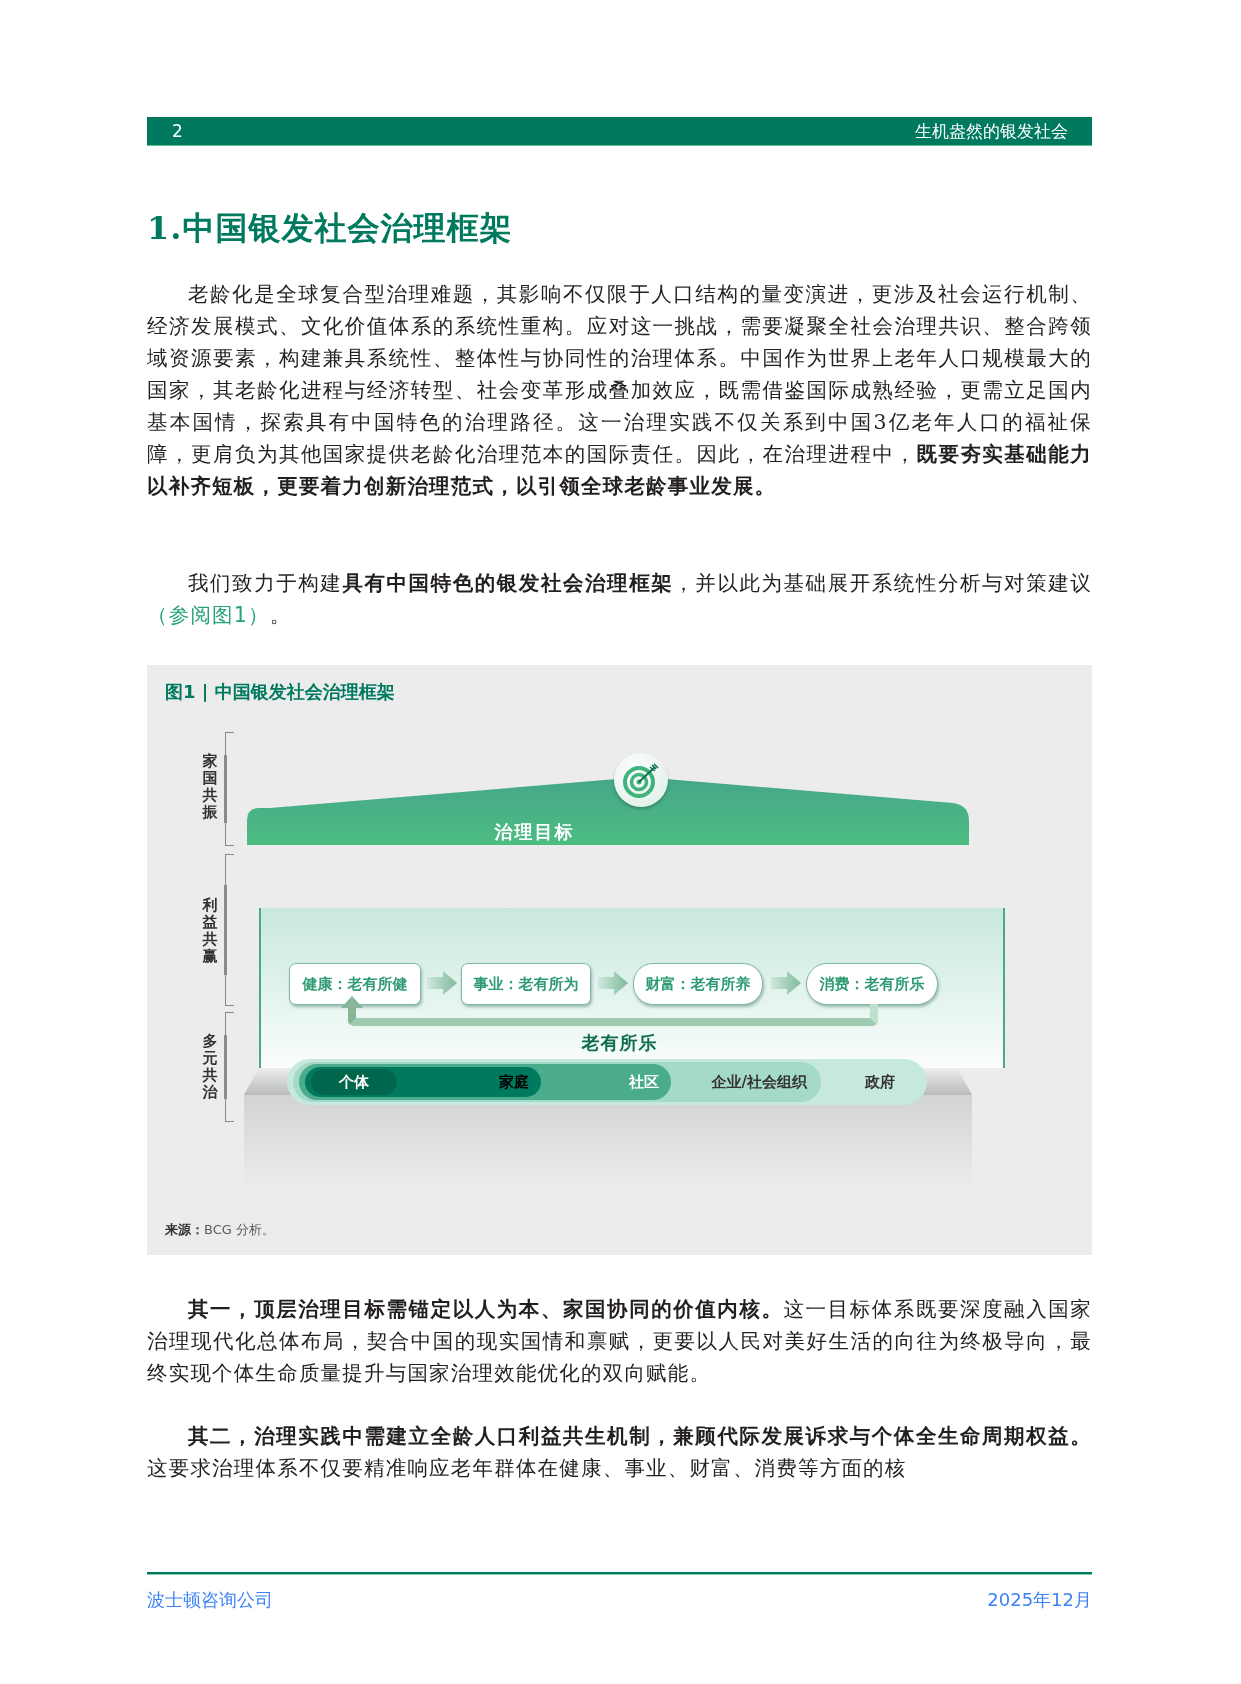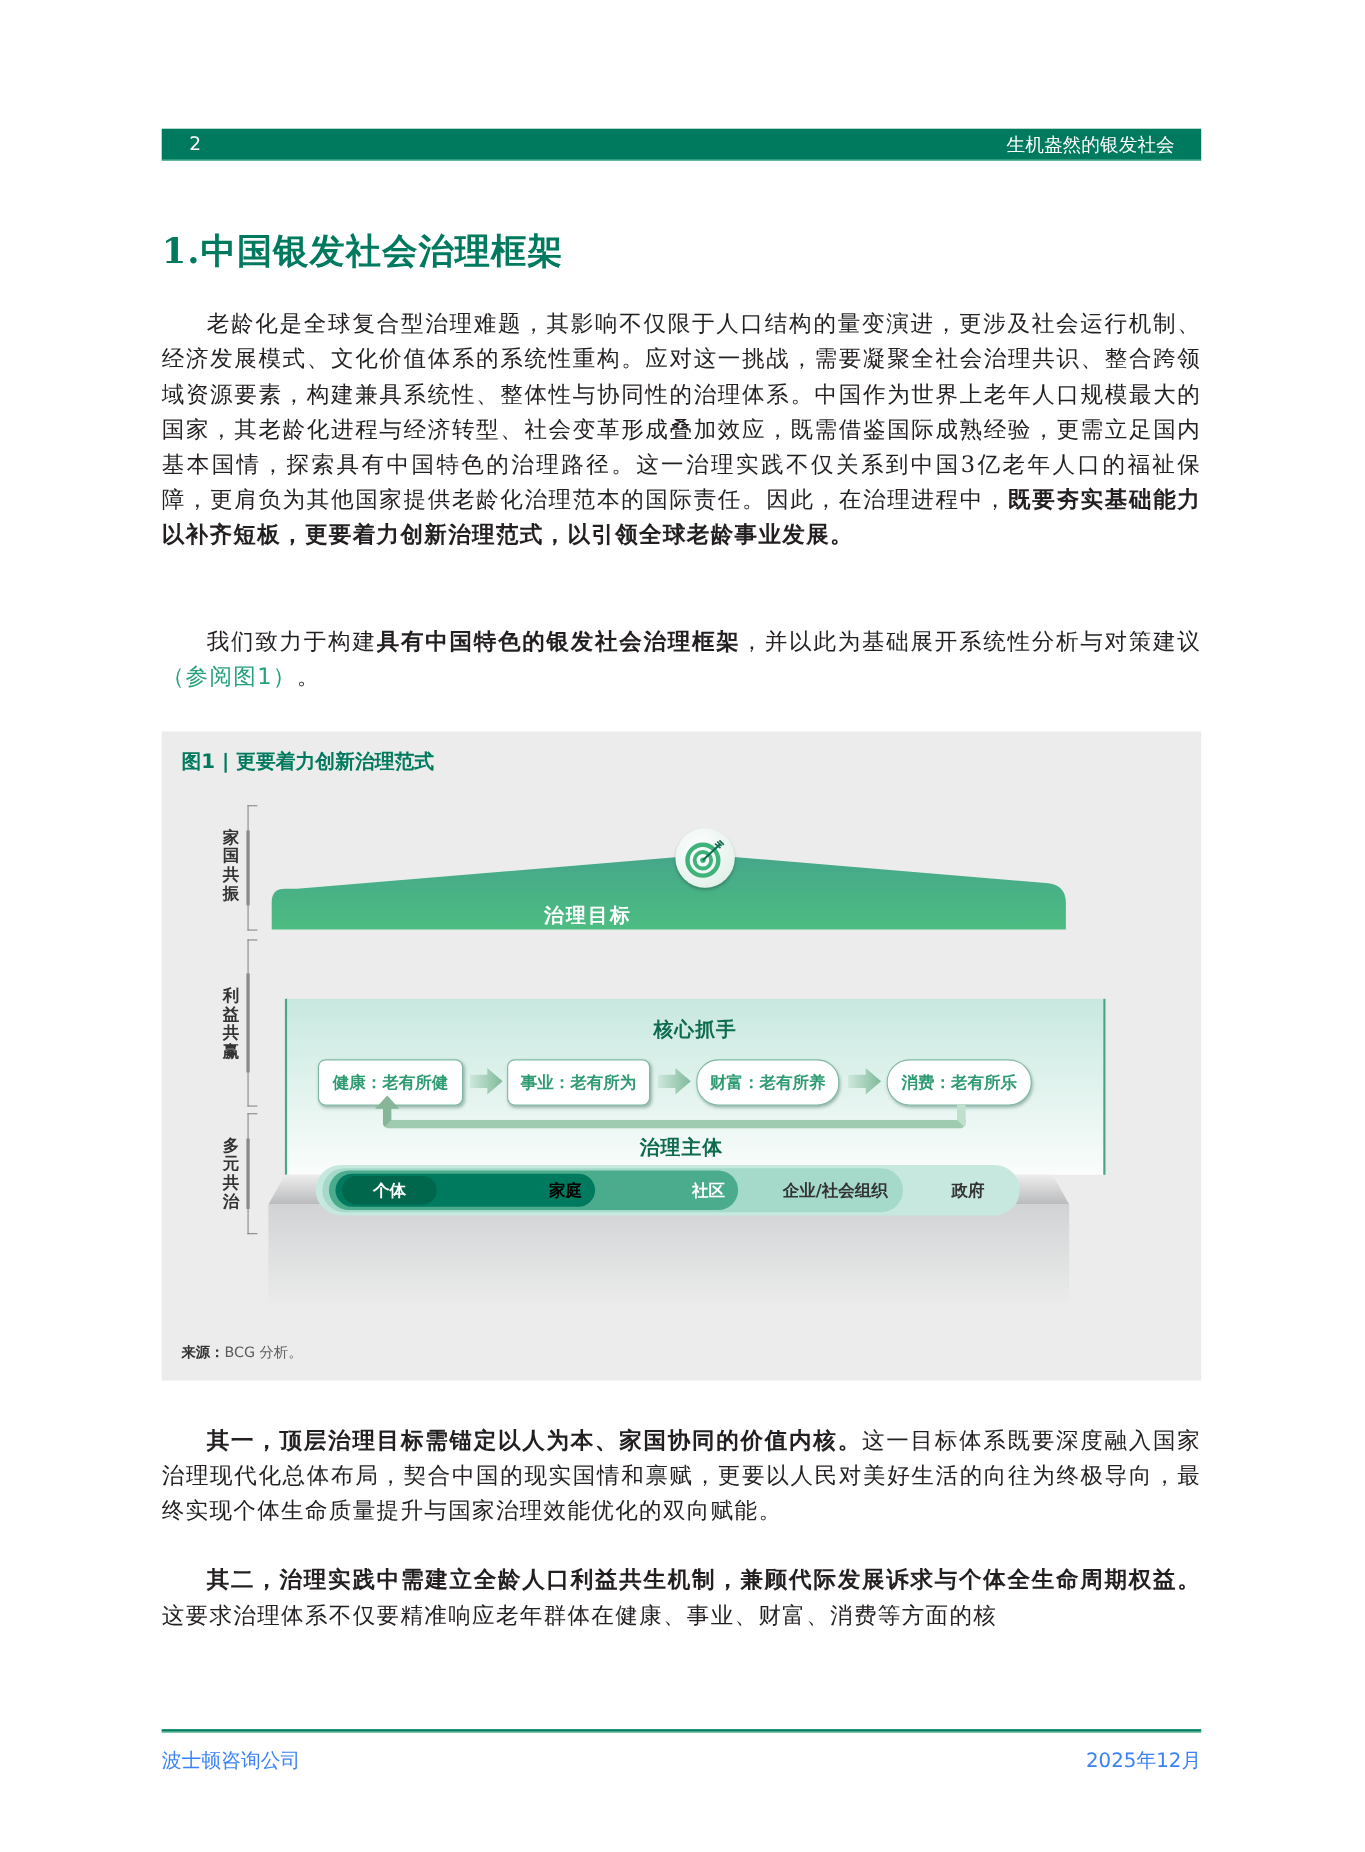--- a/index.html
+++ b/index.html
@@ -134,21 +134,21 @@
   <span>生机盎然的银发社会</span>
 </div>
 
 <h1 class="section-title">1.中国银发社会治理框架</h1>
 
 <p class="para p1"><span>老龄化是全球复合型治理难题，其影响不仅限于人口结构的量变演进，更涉及社会运行机制、经济发展模式、文化价值体系的系统性重构。应对这一挑战，需要凝聚全社会治理共识、整合跨领域资源要素，构建兼具系统性、整体性与协同性的治理体系。中国作为世界上老年人口规模最大的国家，其老龄化进程与经济转型、社会变革形成叠加效应，既需借鉴国际成熟经验，更需立足国内基本国情，探索具有中国特色的治理路径。这一治理实践不仅关系到中国3亿老年人口的福祉保障，更肩负为其他国家提供老龄化治理范本的国际责任。因此，在治理进程中，</span><b>既要夯实基础能力以补齐短板，更要着力创新治理范式，以引领全球老龄事业发展。</b></p>
 
 <p class="para p2"><span>我们致力于构建</span><b>具有中国特色的银发社会治理框架</b><span>，并以此为基础展开系统性分析与对策建议</span><span class="ref-link">（参阅图1）</span><span>。</span></p>
 
 <div class="figure">
-  <div class="fig-title">图1 | 更要着力创新治理范式</div>
+  <div class="fig-title">图1 | 中国银发社会治理框架</div>
 
   <div class="bracket" style="left:78px; top:67px; height:112px;"></div>
   <div class="side-label" style="left:54px; top:88px; white-space:pre;">家
 国
 共
 振</div>
   <div class="bracket" style="left:78px; top:189px; height:150px;"></div>
   <div class="side-label" style="left:54px; top:232px; white-space:pre;">利
 益
 共
@@ -173,21 +173,20 @@
       <circle cx="17" cy="21" r="14" fill="none" stroke="#3fb37a" stroke-width="4"></circle>
       <circle cx="17" cy="21" r="7.5" fill="none" stroke="#3fb37a" stroke-width="3.5"></circle>
       <circle cx="17" cy="21" r="2.5" fill="#3fb37a"></circle>
       <line x1="17" y1="21" x2="33" y2="6" stroke="#0e6b4f" stroke-width="1.8"></line>
       <path d="M 30 4 L 34 8 M 32 3 L 36 7 M 28 6 L 33 10" stroke="#0e6b4f" stroke-width="1.5"></path>
     </svg>
   </div>
   <div class="roof-title">治理目标</div>
 
   <div class="core-panel">
-    <div class="core-title">核心抓手</div>
 
     <div class="pillar" style="left:28px; width:130px;">健康：老有所健</div>
     <svg class="flow-arrow" style="left:166px;" width="30" height="24">
       <defs>
           <linearGradient id="ag1" x1="0" x2="1">
             <stop offset="0" stop-color="#cfe8dc"></stop>
             <stop offset="1" stop-color="#7fb99a"></stop>
           </linearGradient>
         </defs>
       <path d="M0 6 H16 V0 L30 12 L16 24 V18 H0 Z" fill="url(#ag1)"></path>
@@ -214,21 +213,21 @@
       </linearGradient>
       <linearGradient id="slabface" x1="0" y1="0" x2="0" y2="1">
         <stop offset="0" stop-color="#d2d3d5"></stop>
         <stop offset="1" stop-color="#eaebea"></stop>
       </linearGradient>
     </defs>
     <path d="M 112 404 L 830 404 L 825 404 L 822 404 L 823 404 L 832 405 L 832 404 L 837 405 L 825 405 L 826 405 Z" fill="none"></path>
     <path d="M 112 403 L 810 403 L 825 430 L 97 430 Z" fill="url(#slabtop)"></path>
     <rect x="97" y="430" width="728" height="90" fill="url(#slabface)"></rect>
   </svg>
-  <div class="base-title">治理主体</div>
+  <div class="base-title">老有所乐</div>
 
   <div class="actor-wrap">
     <div class="actor-layer" style="left:0; width:640px; background:#c6e8de; color:#333;">
       <span class="actor-label">政府</span>
     </div>
     <div class="actor-layer" style="left:6px; top:3px; height:40px; width:528px; background:#a5dacb; color:#333;">
       <span class="actor-label" style="padding-right:14px;">企业/社会组织</span>
     </div>
     <div class="actor-layer" style="left:12px; top:5px; height:36px; width:372px; background:#4aac8c; color:#fff;">
       <span class="actor-label" style="padding-right:12px;">社区</span>

